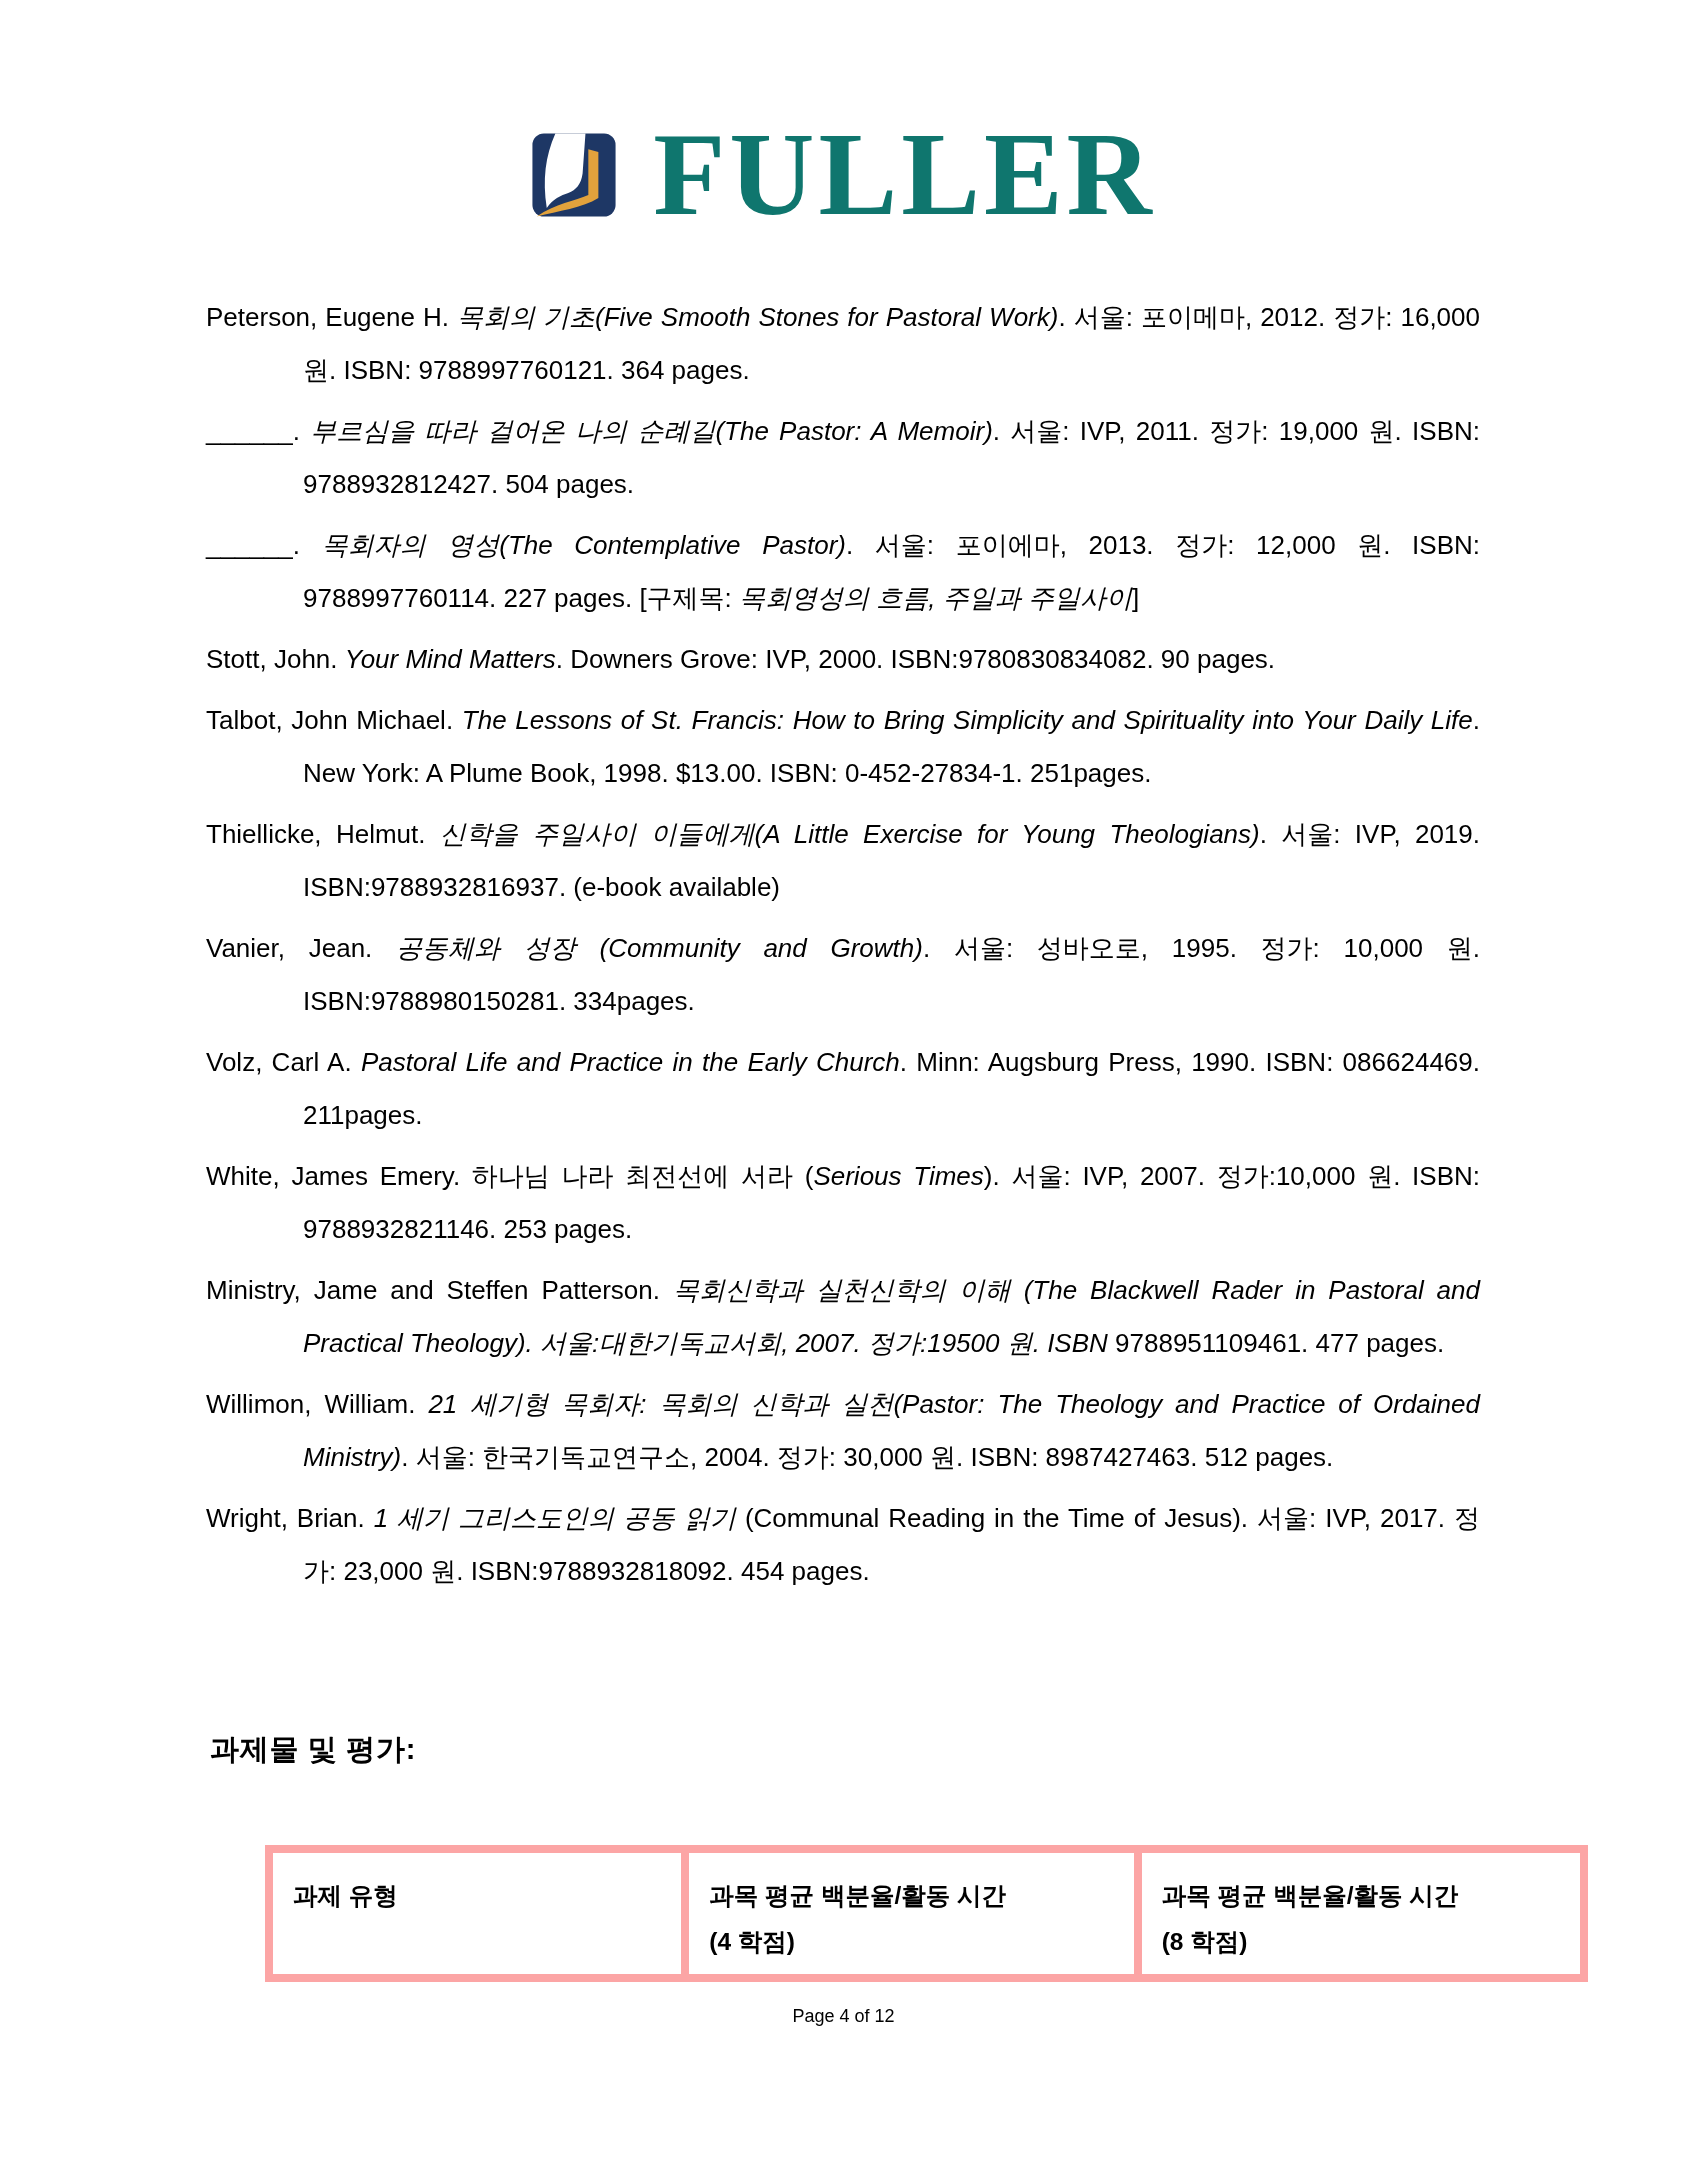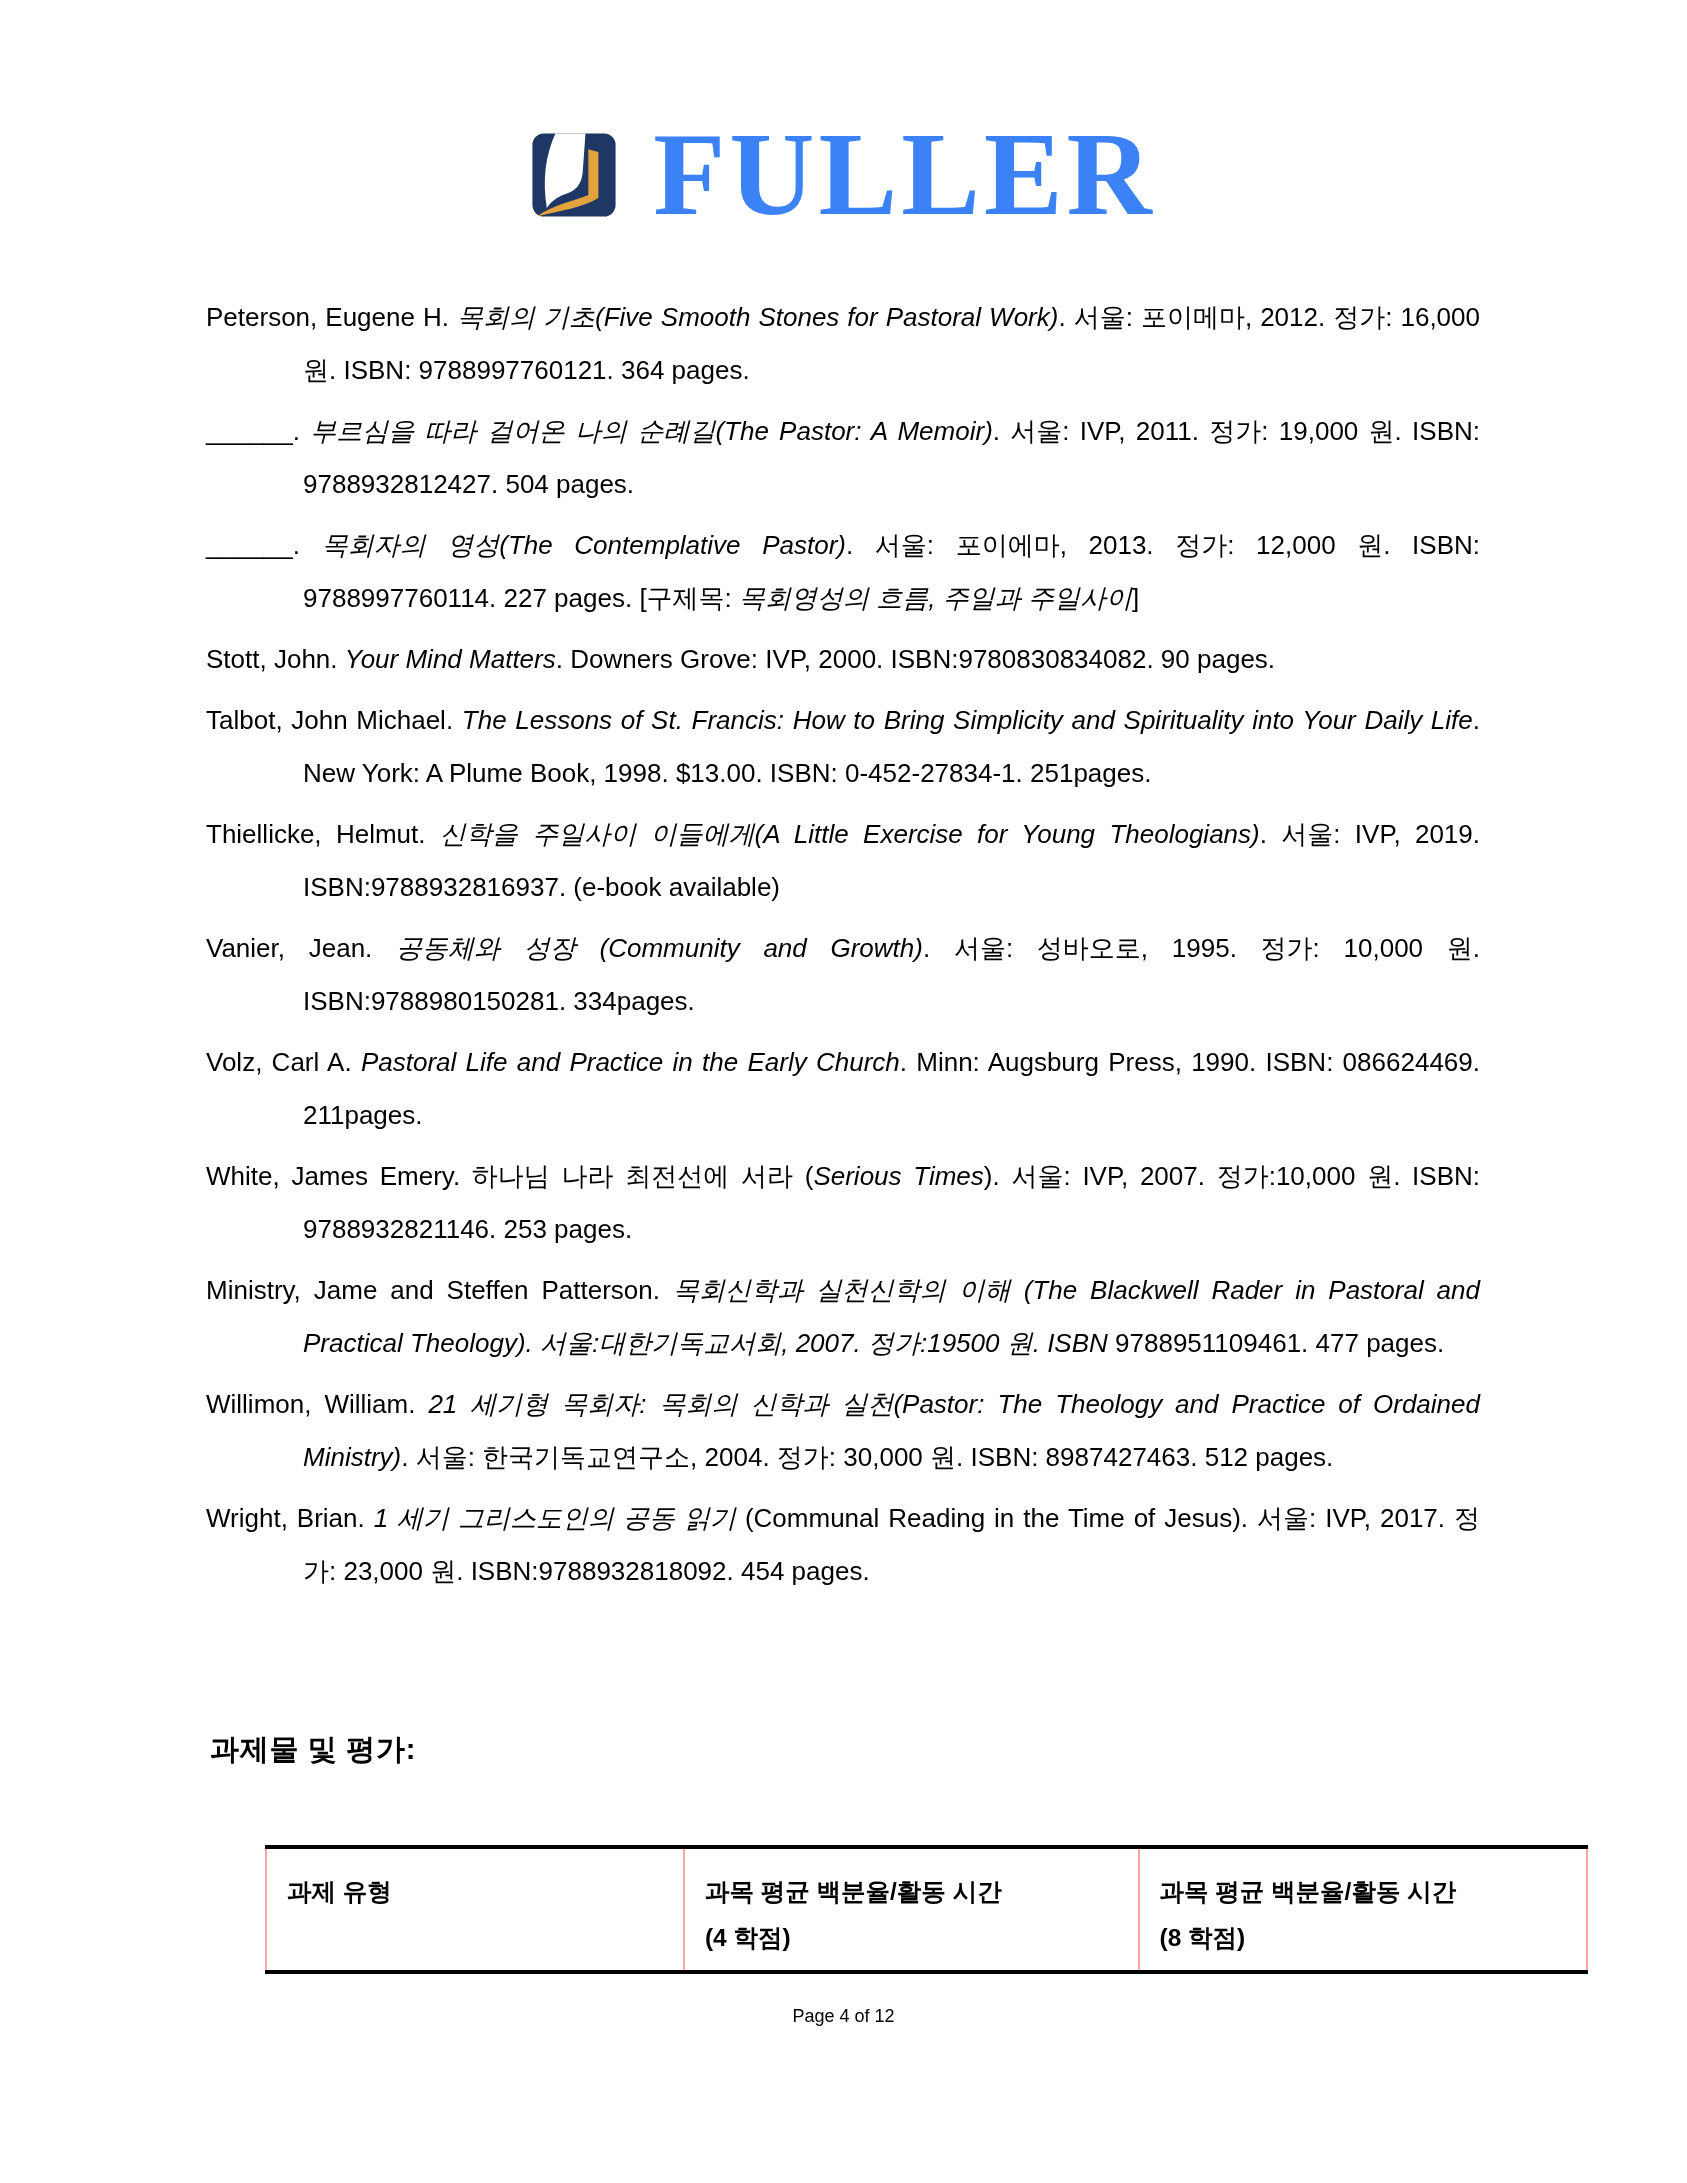--- a/index.html
+++ b/index.html
@@ -23,21 +23,21 @@
     gap: 36px;
     height: 96px;
   }
   .logo-icon svg { width: 86px; height: 86px; display: block; }
   .logo-text {
     font-family: "Liberation Serif", serif;
     font-weight: 600;
     font-size: 118px;
     line-height: 1;
     letter-spacing: 4px;
-    color: #3b82f6;
+    color: #0f766e;
   }
 
   
   .bib {
     position: absolute;
     top: 283px;
     left: 198px;
     width: 1290px;
     font-size: 26px;
     line-height: 53px;
@@ -62,21 +62,21 @@
     position: absolute;
     top: 1845px;
     left: 265px;
     width: 1323px;
     border-collapse: collapse;
     table-layout: fixed;
     border-top: 4px solid #000;
     border-bottom: 4px solid #000;
   }
   .assign-table td {
-    border: 2px solid #fca5a5;
+    border: 8px solid #fca5a5;
     vertical-align: top;
     padding: 20px 13.2px 0 20px;
     height: 101px;
     font-weight: 700;
     font-size: 24.5px;
   }
   .col-1 { width: 31.5%; }
   .col-2 { width: 34.5%; }
   .col-3 { width: 34%; }
   .hline { line-height: 46px; }

